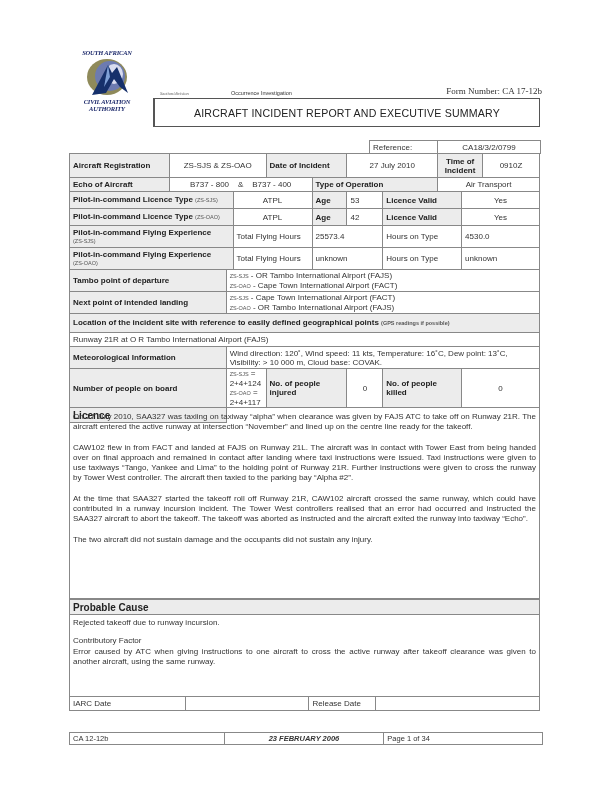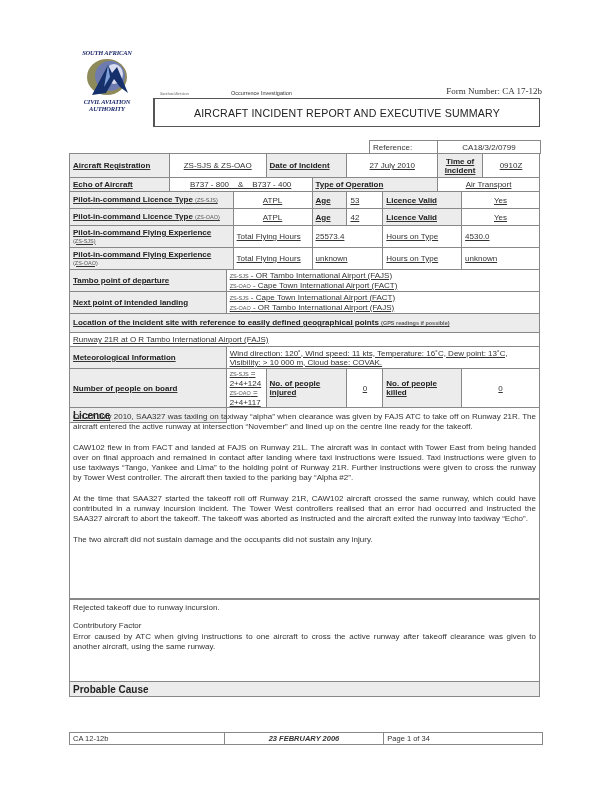--- a/index.html
+++ b/index.html
@@ -16,21 +16,21 @@
   .title-box { position: absolute; left: 153px; top: 98px; width: 387px; height: 29px; border: 1px solid #555; border-left: 2px solid #555; display: flex; align-items: center; justify-content: center; }
   .title-box span { font-weight: normal; font-size: 10.6px; letter-spacing: 0.2px; color: #222; }
 
   table { border-collapse: collapse; position: absolute; font-size: 8px; color: #333; }
   td { border: 1px solid #888; padding: 0 3px; line-height: 9px; vertical-align: middle; }
   .g { background: #ececec; font-weight: bold; color: #222; }
   .sm { font-size: 5.5px; font-weight: normal; color: #555; }
   .c { text-align: center; }
 
   .ref { left: 369px; top: 140px; }
-  .main { left: 69px; top: 153px; width: 471px; text-decoration: underline; }
+  .main { left: 69px; top: 153px; width: 471px; }
 
   .body-box { position: absolute; left: 69px; top: 410px; width: 471px; height: 189px; border: 1px solid #888; border-top: none; padding: 2px 3px; font-size: 8px; line-height: 10.3px; color: #333; text-align: justify; }
   .body-box p { margin-bottom: 10px; }
 
   .footer { left: 69px; top: 732px; width: 474px; }
   .footer td { font-size: 7.5px; border-color: #888; height: 12px; }
 </style>
 </head>
 <body>
 
@@ -179,29 +179,35 @@
 </div>
 
 <table style="left:69px; top:599px; width:471px;">
   <colgroup>
       <col style="width:116px">
       <col style="width:124px">
       <col style="width:67px">
       <col style="width:164px">
     </colgroup>
   <tbody>
-      <tr style="height:82px">
+      <tr style="height:15px">
+    <td class="g" colspan="4" style="font-size:10px">Probable Cause</td>
+  </tr>
+  <tr style="height:82px">
     <td colspan="4" style="vertical-align:top; padding-top:3px; line-height:10.3px">
       <div style="margin-bottom:8px">Rejected takeoff due to runway incursion.</div>
       <div>Contributory Factor</div>
       <div style="text-align:justify">Error caused by ATC when giving instructions to one aircraft to cross the active runway after takeoff clearance was given to another aircraft, using the same runway.</div>
     </td>
   </tr>
-  <tr style="height:15px">
-    <td class="g" colspan="4" style="font-size:10px">Probable Cause</td>
+  <tr style="height:14px">
+    <td>IARC Date</td>
+    <td></td>
+    <td>Release Date</td>
+    <td></td>
   </tr>
 </tbody>
   </table>
 
 <table class="footer">
   <colgroup>
       <col style="width:155px">
       <col style="width:160px">
       <col style="width:159px">
     </colgroup>

